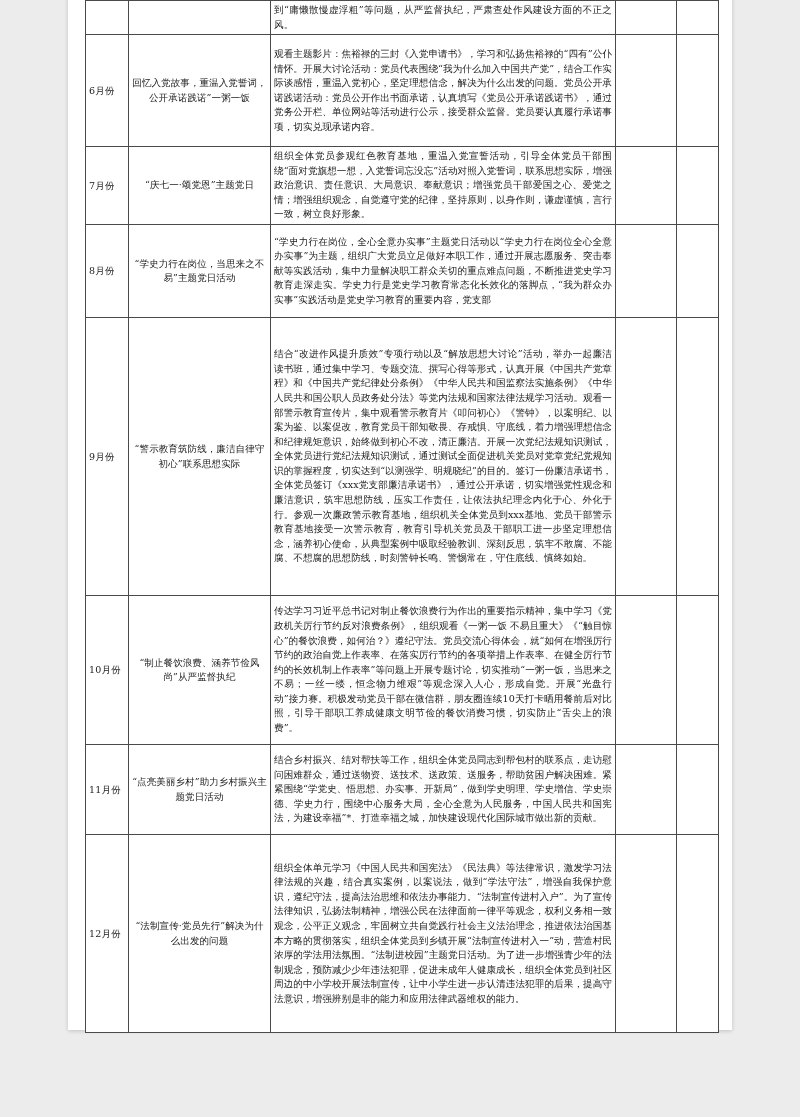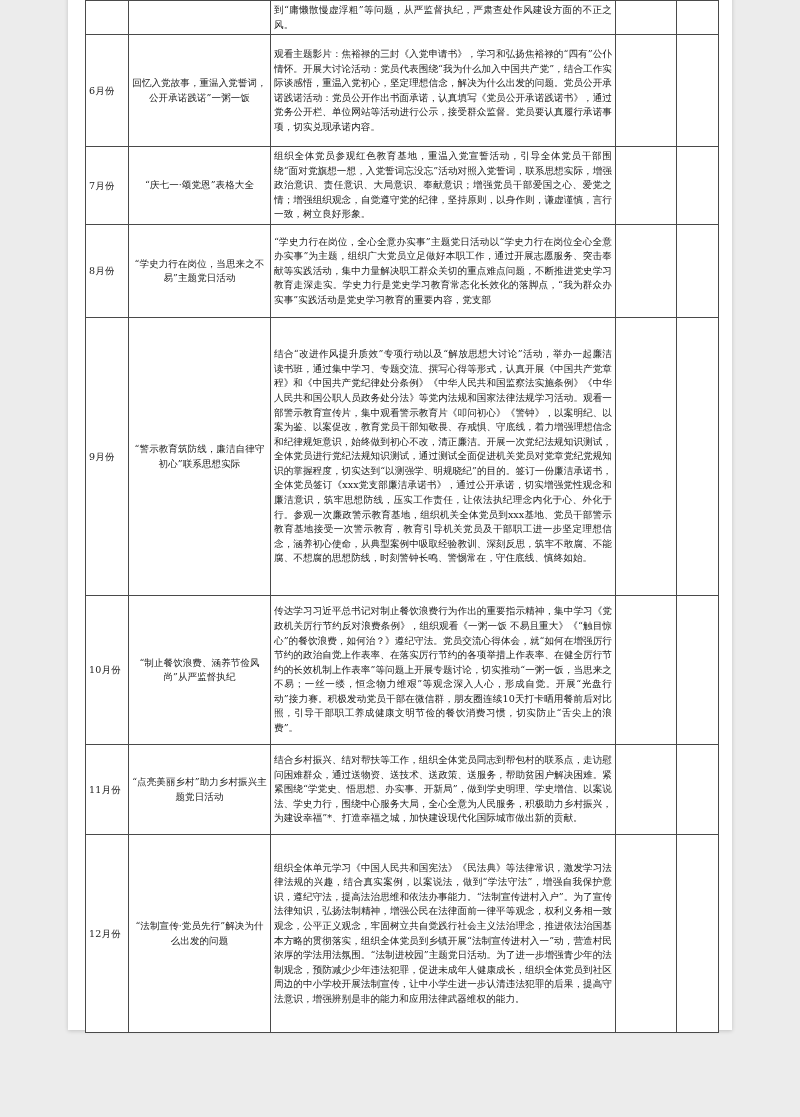--- a/index.html
+++ b/index.html
@@ -141,21 +141,21 @@
         <tr style="height:112px;">
           <td class="month">6月份</td>
           <td class="theme">回忆入党故事，重温入党誓词，公开承诺践诺”一粥一饭</td>
           <td class="detail">观看主题影片：焦裕禄的三封《入党申请书》，学习和弘扬焦裕禄的“四有”公仆情怀。开展大讨论活动：党员代表围绕“我为什么加入中国共产党”，结合工作实际谈感悟，重温入党初心，坚定理想信念，解决为什么出发的问题。党员公开承诺践诺活动：党员公开作出书面承诺，认真填写《党员公开承诺践诺书》，通过党务公开栏、单位网站等活动进行公示，接受群众监督。党员要认真履行承诺事项，切实兑现承诺内容。</td>
           <td class="blank"></td>
           <td class="blank"></td>
         </tr>
 
         <tr style="height:76px;">
           <td class="month">7月份</td>
-          <td class="theme">“庆七一·颂党恩”表格大全</td>
+          <td class="theme">“庆七一·颂党恩”主题党日</td>
           <td class="detail">组织全体党员参观红色教育基地，重温入党宣誓活动，引导全体党员干部围绕“面对党旗想一想，入党誓词忘没忘”活动对照入党誓词，联系思想实际，增强政治意识、责任意识、大局意识、奉献意识；增强党员干部爱国之心、爱党之情；增强组织观念，自觉遵守党的纪律，坚持原则，以身作则，谦虚谨慎，言行一致，树立良好形象。</td>
           <td class="blank"></td>
           <td class="blank"></td>
         </tr>
 
         <tr style="height:93px;">
           <td class="month">8月份</td>
           <td class="theme">“学史力行在岗位，当思来之不易”主题党日活动</td>
           <td class="detail">“学史力行在岗位，全心全意办实事”主题党日活动以“学史力行在岗位全心全意办实事”为主题，组织广大党员立足做好本职工作，通过开展志愿服务、突击奉献等实践活动，集中力量解决职工群众关切的重点难点问题，不断推进党史学习教育走深走实。学史力行是党史学习教育常态化长效化的落脚点，“我为群众办实事”实践活动是党史学习教育的重要内容，党支部</td>
           <td class="blank"></td>
@@ -174,21 +174,21 @@
           <td class="month">10月份</td>
           <td class="theme">“制止餐饮浪费、涵养节俭风尚”从严监督执纪</td>
           <td class="detail">传达学习习近平总书记对制止餐饮浪费行为作出的重要指示精神，集中学习《党政机关厉行节约反对浪费条例》，组织观看《一粥一饭 不易且重大》《“触目惊心”的餐饮浪费，如何治？》遵纪守法。党员交流心得体会，就“如何在增强厉行节约的政治自觉上作表率、在落实厉行节约的各项举措上作表率、在健全厉行节约的长效机制上作表率”等问题上开展专题讨论，切实推动“一粥一饭，当思来之不易；一丝一缕，恒念物力维艰”等观念深入人心，形成自觉。开展“光盘行动”接力赛。积极发动党员干部在微信群，朋友圈连续10天打卡晒用餐前后对比照，引导干部职工养成健康文明节俭的餐饮消费习惯，切实防止“舌尖上的浪费”。</td>
           <td class="blank"></td>
           <td class="blank"></td>
         </tr>
 
         <tr style="height:90px;">
           <td class="month">11月份</td>
           <td class="theme">“点亮美丽乡村”助力乡村振兴主题党日活动</td>
-          <td class="detail">结合乡村振兴、结对帮扶等工作，组织全体党员同志到帮包村的联系点，走访慰问困难群众，通过送物资、送技术、送政策、送服务，帮助贫困户解决困难。紧紧围绕“学党史、悟思想、办实事、开新局”，做到学史明理、学史增信、以案说法、学史力行，围绕中心服务大局，全心全意为人民服务，积极助力乡村振兴，为建设幸福”*、打造幸福之城，加快建设现代化国际城市做出新的贡献。</td>
+          <td class="detail">结合乡村振兴、结对帮扶等工作，组织全体党员同志到帮包村的联系点，走访慰问困难群众，通过送物资、送技术、送政策、送服务，帮助贫困户解决困难。紧紧围绕“学党史、悟思想、办实事、开新局”，做到学史明理、学史增信、学史崇德、学史力行，围绕中心服务大局，全心全意为人民服务，中国人民共和国宪法，为建设幸福”*、打造幸福之城，加快建设现代化国际城市做出新的贡献。</td>
           <td class="blank"></td>
           <td class="blank"></td>
         </tr>
 
         <tr style="height:198px;">
           <td class="month">12月份</td>
           <td class="theme">“法制宣传·党员先行”解决为什么出发的问题</td>
           <td class="detail">组织全体单元学习《中国人民共和国宪法》《民法典》等法律常识，激发学习法律法规的兴趣，结合真实案例，以案说法，做到“学法守法”，增强自我保护意识，遵纪守法，提高法治思维和依法办事能力。“法制宣传进村入户”。为了宣传法律知识，弘扬法制精神，增强公民在法律面前一律平等观念，权利义务相一致观念，公平正义观念，牢固树立共自觉践行社会主义法治理念，推进依法治国基本方略的贯彻落实，组织全体党员到乡镇开展“法制宣传进村入一”动，营造村民浓厚的学法用法氛围。“法制进校园”主题党日活动。为了进一步增强青少年的法制观念，预防减少少年违法犯罪，促进未成年人健康成长，组织全体党员到社区周边的中小学校开展法制宣传，让中小学生进一步认清违法犯罪的后果，提高守法意识，增强辨别是非的能力和应用法律武器维权的能力。</td>
           <td class="blank"></td>
           <td class="blank"></td>

